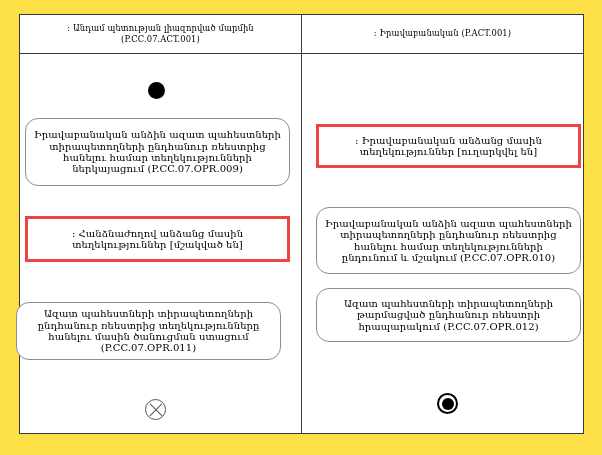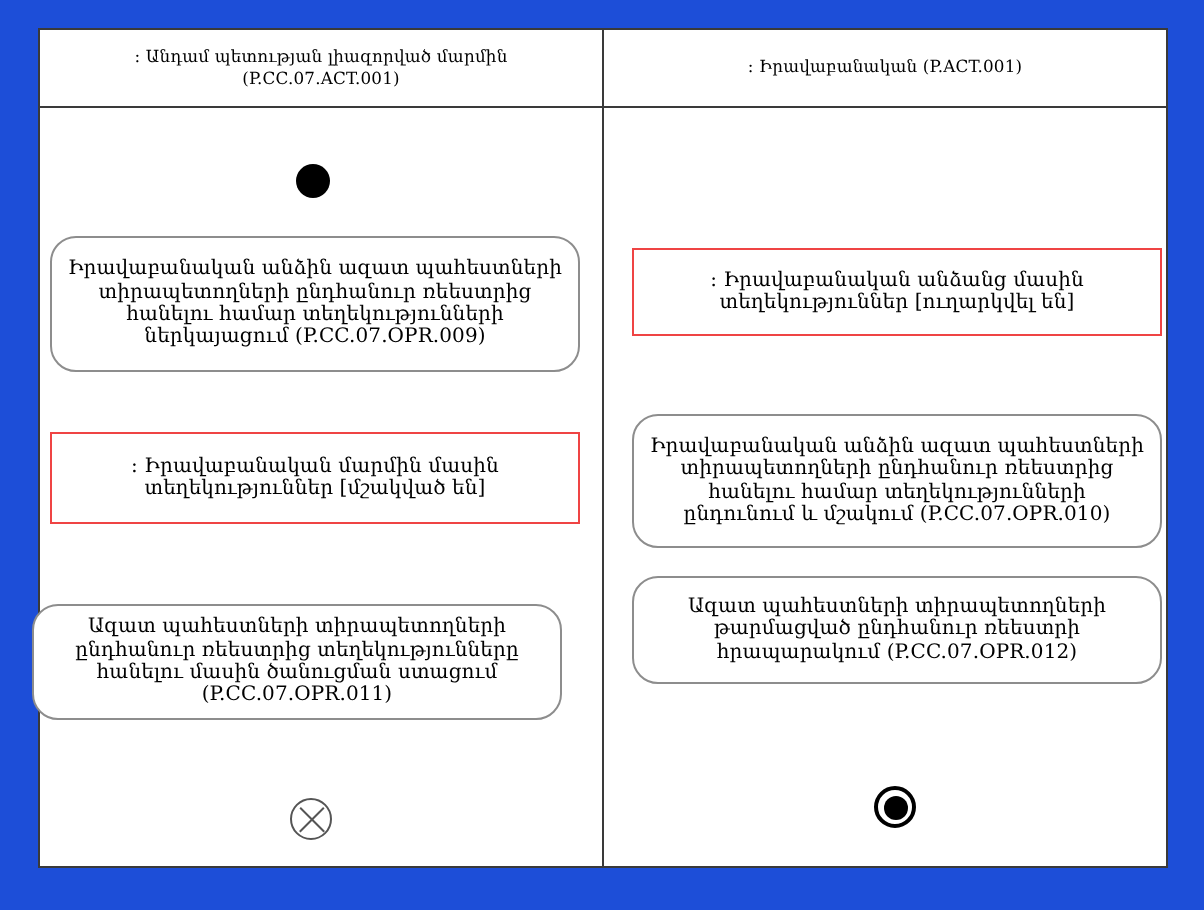--- a/index.html
+++ b/index.html
@@ -11,21 +11,21 @@
     width: 602px;
     height: 455px;
     font-family: "DejaVu Serif", "Liberation Serif", serif;
     overflow: hidden;
   }
 
   #diagram {
     position: relative;
     width: 602px;
     height: 455px;
-    background: #1d4ed8;
+    background: #fde047;
   }
 
   
   .lane {
     position: absolute;
     top: 14px;
     height: 420px;
     border: 1px solid #3a3a3a;
     box-sizing: border-box;
     background: #ffffff;
@@ -63,21 +63,21 @@
     justify-content: center;
     text-align: center;
     background: #ffffff;
   }
 
   .action {
     border: 1px solid #8d8d8d;
     border-radius: 13px;
   }
   .object-node {
-    border: 1px solid #ef4444;
+    border: 3px solid #ef4444;
   }
   .node-text {
     font-size: 10px;
     line-height: 11.4px;
     color: #000000;
     padding: 0 8px;
     letter-spacing: 0.05px;
   }
 
   
@@ -184,21 +184,21 @@
     </div>
   </div>
 
   <div class="initial-node" style="left:148px; top:82px;"></div>
 
   <div class="node action" style="left:25px; top:118px; width:265px; height:68px;">
     <div class="node-text">Իրավաբանական անձին ազատ պահեստների տիրապետողների ընդհանուր ռեեստրից հանելու համար տեղեկությունների ներկայացում (P.CC.07.OPR.009)</div>
   </div>
 
   <div class="node object-node" style="left:25px; top:216px; width:265px; height:46px;">
-    <div class="node-text">: Իրավաբանական մարմին մասին տեղեկություններ [մշակված են]</div>
+    <div class="node-text">: Հանձնաժողով անձանց մասին տեղեկություններ [մշակված են]</div>
   </div>
 
   <div class="node action" style="left:16px; top:302px; width:265px; height:58px;">
     <div class="node-text">Ազատ պահեստների տիրապետողների ընդհանուր ռեեստրից տեղեկությունները հանելու մասին ծանուցման ստացում (P.CC.07.OPR.011)</div>
   </div>
 
   <div class="flow-final-node" style="left:145px; top:399px;"></div>
 
   <div class="node object-node" style="left:316px; top:124px; width:265px; height:44px;">
     <div class="node-text">: Իրավաբանական անձանց մասին տեղեկություններ [ուղարկվել են]</div>

